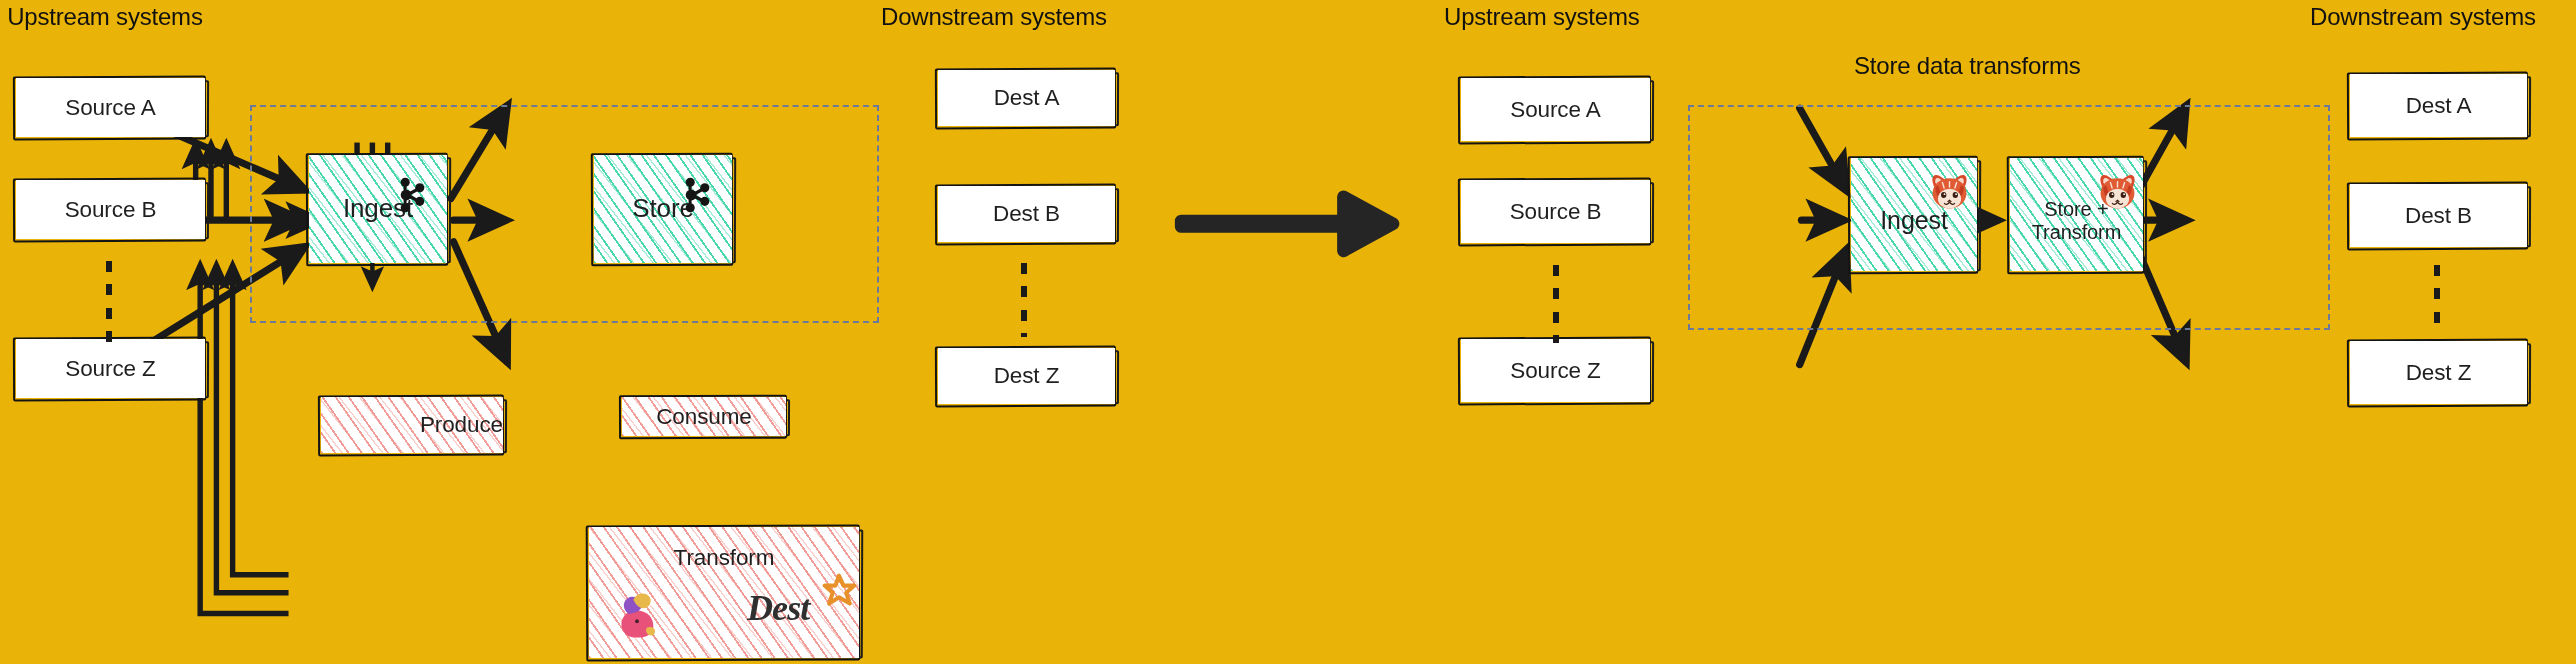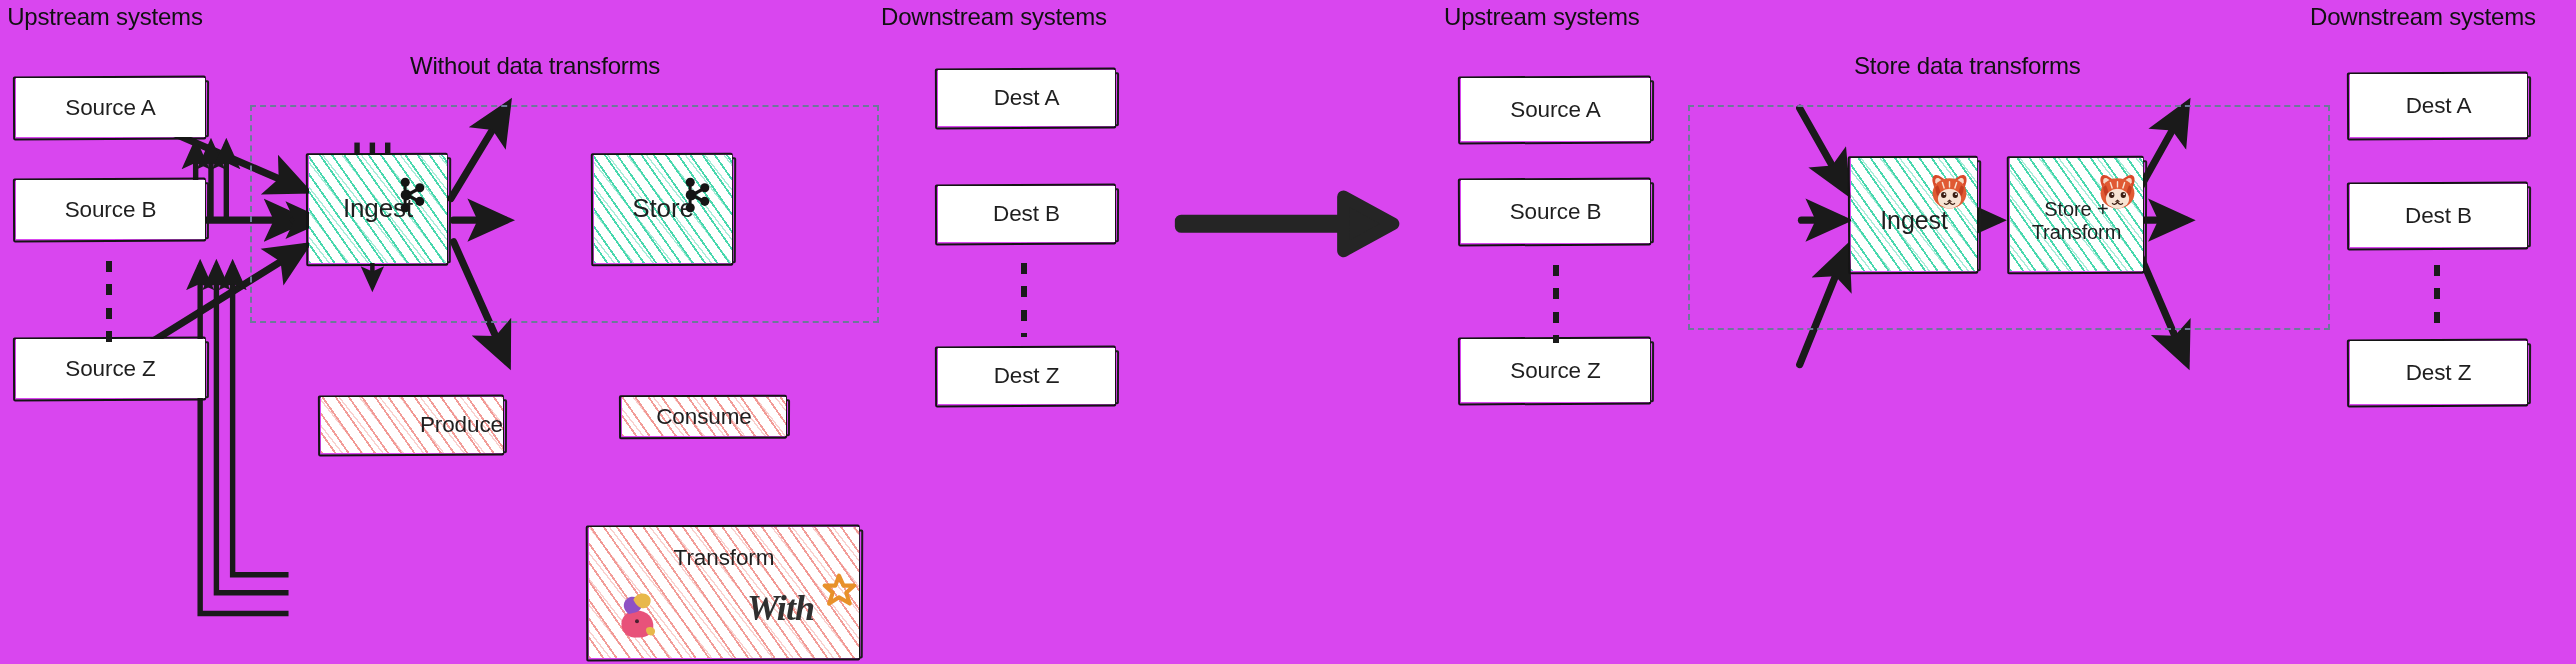--- a/index.html
+++ b/index.html
@@ -9,21 +9,21 @@
     background: #ffffff;
   }
   body {
     font-family: "Liberation Sans", sans-serif;
     color: #1a1a1a;
   }
   #canvas {
     position: relative;
     width: 2576px;
     height: 665px;
-    background: #d946ef;
+    background: #eab308;
     overflow: hidden;
   }
   .svg-layer {
     position: absolute;
     left: 0;
     top: 0;
     width: 2576px;
     height: 665px;
     pointer-events: none;
   }
@@ -217,21 +217,20 @@
       <path d="M2368,218 L2424,118" stroke-width="8" marker-end="url(#ah)"></path>
       <path d="M2372,244 L2424,244" stroke-width="8" marker-end="url(#ah)"></path>
       <path d="M2368,270 L2424,400" stroke-width="8" marker-end="url(#ah)"></path>
     </g>
   </svg>
 
   <div class="section-label" style="left:7.2px; top:3.6px;">Upstream systems</div>
 
   <div class="section-label" style="left:881px; top:3.6px;">Downstream systems</div>
 
-  <div class="panel-title" style="left:410px; top:52px;">Without data transforms</div>
 
   <div class="dashed-region" style="left:250px; top:105px; width:629px; height:218px;"></div>
 
   <div class="node plain" style="left:16px; top:78px; width:189px; height:59px;">
     <span class="fillbg"></span>
     <span class="node-label">Source A</span>
   </div>
   <div class="node plain" style="left:16px; top:180px; width:189px; height:59px;">
     <span class="fillbg"></span>
     <span class="node-label">Source B</span>
@@ -300,21 +299,21 @@
       <svg width="56" height="56" viewBox="0 0 62 62">
         <path d="M14,44 C12,34 20,26 30,26 C42,26 50,34 49,45 C48,53 40,56 31,56 C21,56 16,52 14,44 Z" fill="#e8527a"></path>
         <path d="M22,30 C16,26 14,18 20,13 C25,9 33,11 36,17 C38,22 34,27 30,28 Z" fill="#8f52c4"></path>
         <path d="M27,14 C30,7 39,5 44,10 C48,14 46,21 41,23 C36,25 30,21 27,14 Z" fill="#e8b84b"></path>
         <path d="M42,45 C46,43 51,45 51,49 C51,53 47,55 44,53 C41,51 40,47 42,45 Z" fill="#e8b84b"></path>
         <circle cx="31" cy="38" r="2.2" fill="#4a2030"></circle>
       </svg>
     </span>
 
     <span class="node-icon" style="left:158px; top:60px;">
-      <span class="spark-word">With</span>
+      <span class="spark-word">Dest</span>
       <svg width="36" height="36" viewBox="0 0 40 40" style="position:absolute; left:74px; top:-14.4px;">
         <path d="M20,3 L25,14 L37,14 L28,22 L32,34 L20,27 L9,34 L13,22 L4,14 L16,14 Z" fill="none" stroke="#e8912a" stroke-width="4.5" stroke-linejoin="round"></path>
       </svg>
     </span>
   </div>
 
   <div class="node plain" style="left:938px; top:70px; width:177px; height:56px;">
     <span class="fillbg"></span>
     <span class="node-label">Dest A</span>
   </div>

